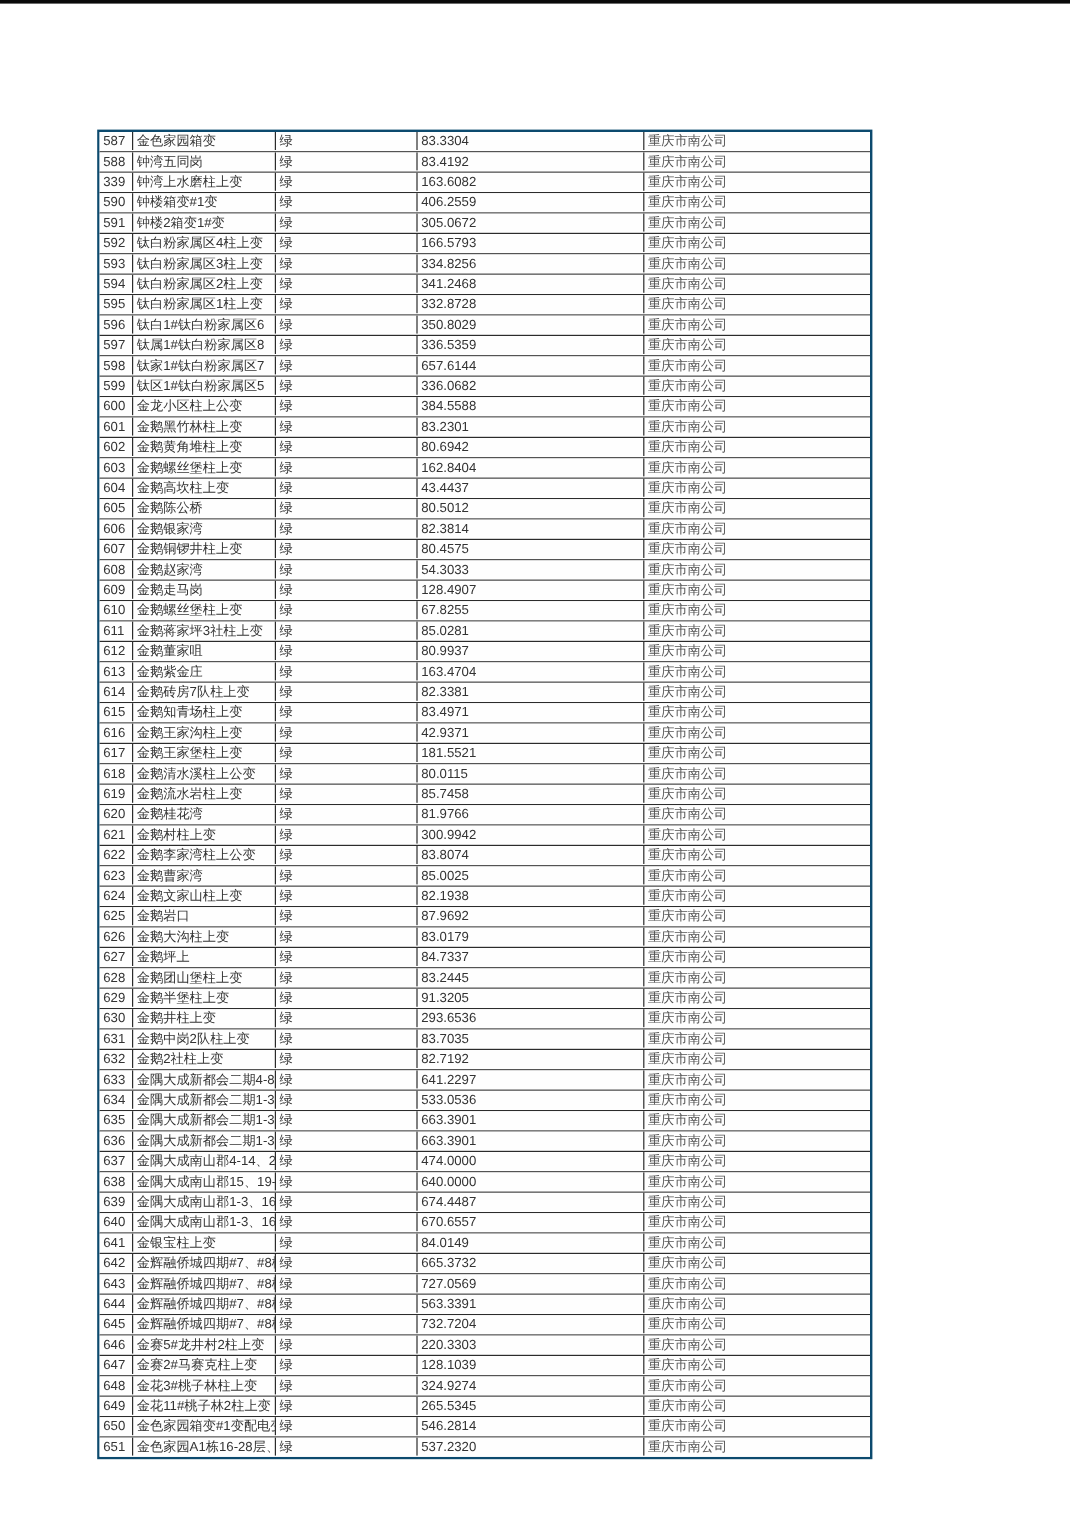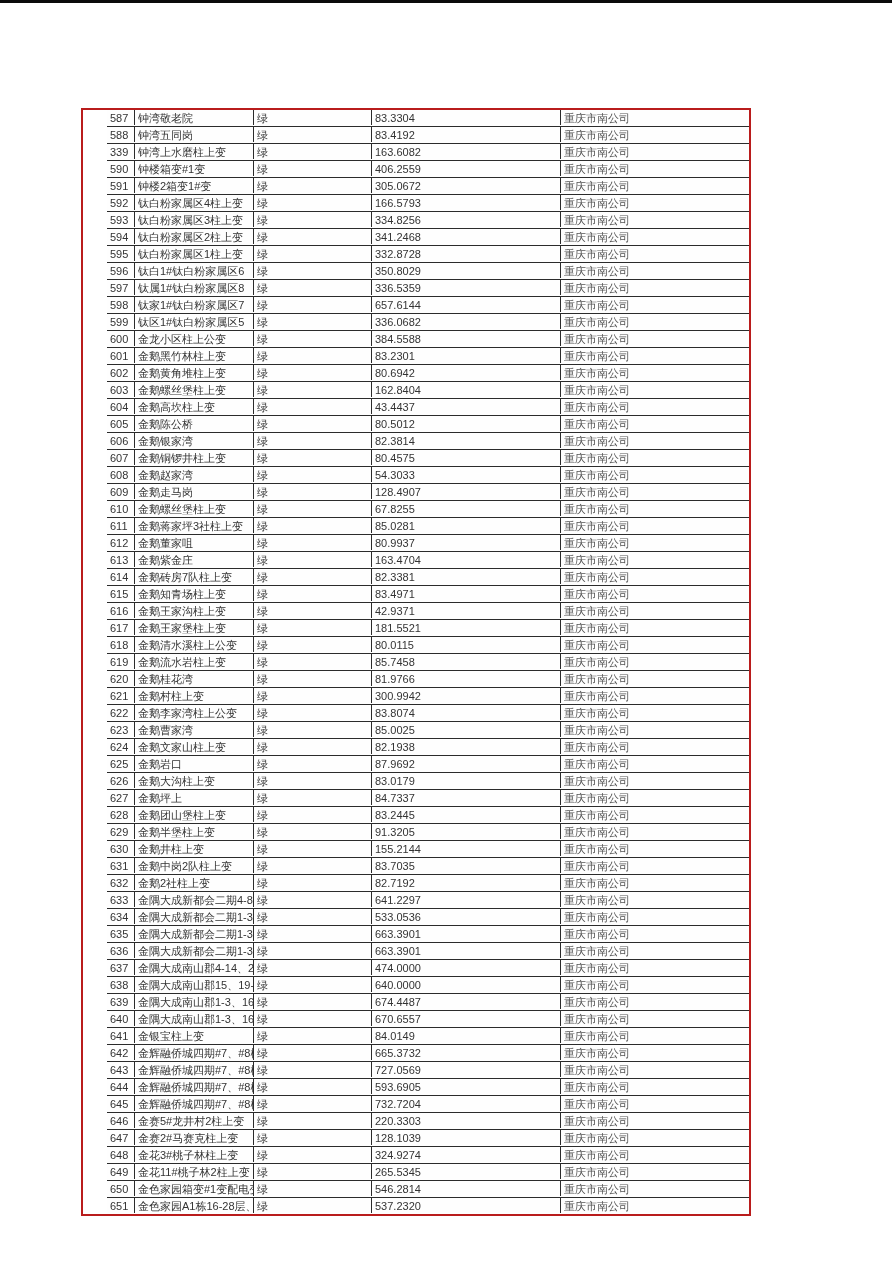--- a/index.html
+++ b/index.html
@@ -21,22 +21,21 @@
     top: 0;
     width: 892px;
     height: 3px;
     background: #0a0a0a;
   }
   .data-table {
     position: absolute;
     left: 81px;
     top: 108px;
     width: 642px;
-    border: 2px solid #b91c1c;
-    padding-left: 24px;
+    border: 2px solid #0c4a6e;
   }
   .t-row {
     display: flex;
     height: 16px;
     border-bottom: 1px solid #2b2b2b;
     background: #fefefe;
   }
   .t-row:last-child {
     border-bottom: none;
     justify-content: center;
@@ -61,21 +60,21 @@
 </head>
 <body>
 
 <div class="page">
   <div class="top-rule"></div>
 
   <div class="data-table">
     <div id="table-body">
         <div class="t-row">
     <div class="cell c-id">587</div>
-    <div class="cell c-name">钟湾敬老院</div>
+    <div class="cell c-name">金色家园箱变</div>
     <div class="cell c-status">绿</div>
     <div class="cell c-value">83.3304</div>
     <div class="cell c-company">重庆市南公司</div>
   </div>
         <div class="t-row">
     <div class="cell c-id">588</div>
     <div class="cell c-name">钟湾五同岗</div>
     <div class="cell c-status">绿</div>
     <div class="cell c-value">83.4192</div>
     <div class="cell c-company">重庆市南公司</div>
@@ -364,21 +363,21 @@
     <div class="cell c-id">629</div>
     <div class="cell c-name">金鹅半堡柱上变</div>
     <div class="cell c-status">绿</div>
     <div class="cell c-value">91.3205</div>
     <div class="cell c-company">重庆市南公司</div>
   </div>
         <div class="t-row">
     <div class="cell c-id">630</div>
     <div class="cell c-name">金鹅井柱上变</div>
     <div class="cell c-status">绿</div>
-    <div class="cell c-value">155.2144</div>
+    <div class="cell c-value">293.6536</div>
     <div class="cell c-company">重庆市南公司</div>
   </div>
         <div class="t-row">
     <div class="cell c-id">631</div>
     <div class="cell c-name">金鹅中岗2队柱上变</div>
     <div class="cell c-status">绿</div>
     <div class="cell c-value">83.7035</div>
     <div class="cell c-company">重庆市南公司</div>
   </div>
         <div class="t-row">
@@ -462,21 +461,21 @@
     <div class="cell c-id">643</div>
     <div class="cell c-name">金辉融侨城四期#7、#8楼</div>
     <div class="cell c-status">绿</div>
     <div class="cell c-value">727.0569</div>
     <div class="cell c-company">重庆市南公司</div>
   </div>
         <div class="t-row">
     <div class="cell c-id">644</div>
     <div class="cell c-name">金辉融侨城四期#7、#8楼</div>
     <div class="cell c-status">绿</div>
-    <div class="cell c-value">593.6905</div>
+    <div class="cell c-value">563.3391</div>
     <div class="cell c-company">重庆市南公司</div>
   </div>
         <div class="t-row">
     <div class="cell c-id">645</div>
     <div class="cell c-name">金辉融侨城四期#7、#8楼</div>
     <div class="cell c-status">绿</div>
     <div class="cell c-value">732.7204</div>
     <div class="cell c-company">重庆市南公司</div>
   </div>
         <div class="t-row">

